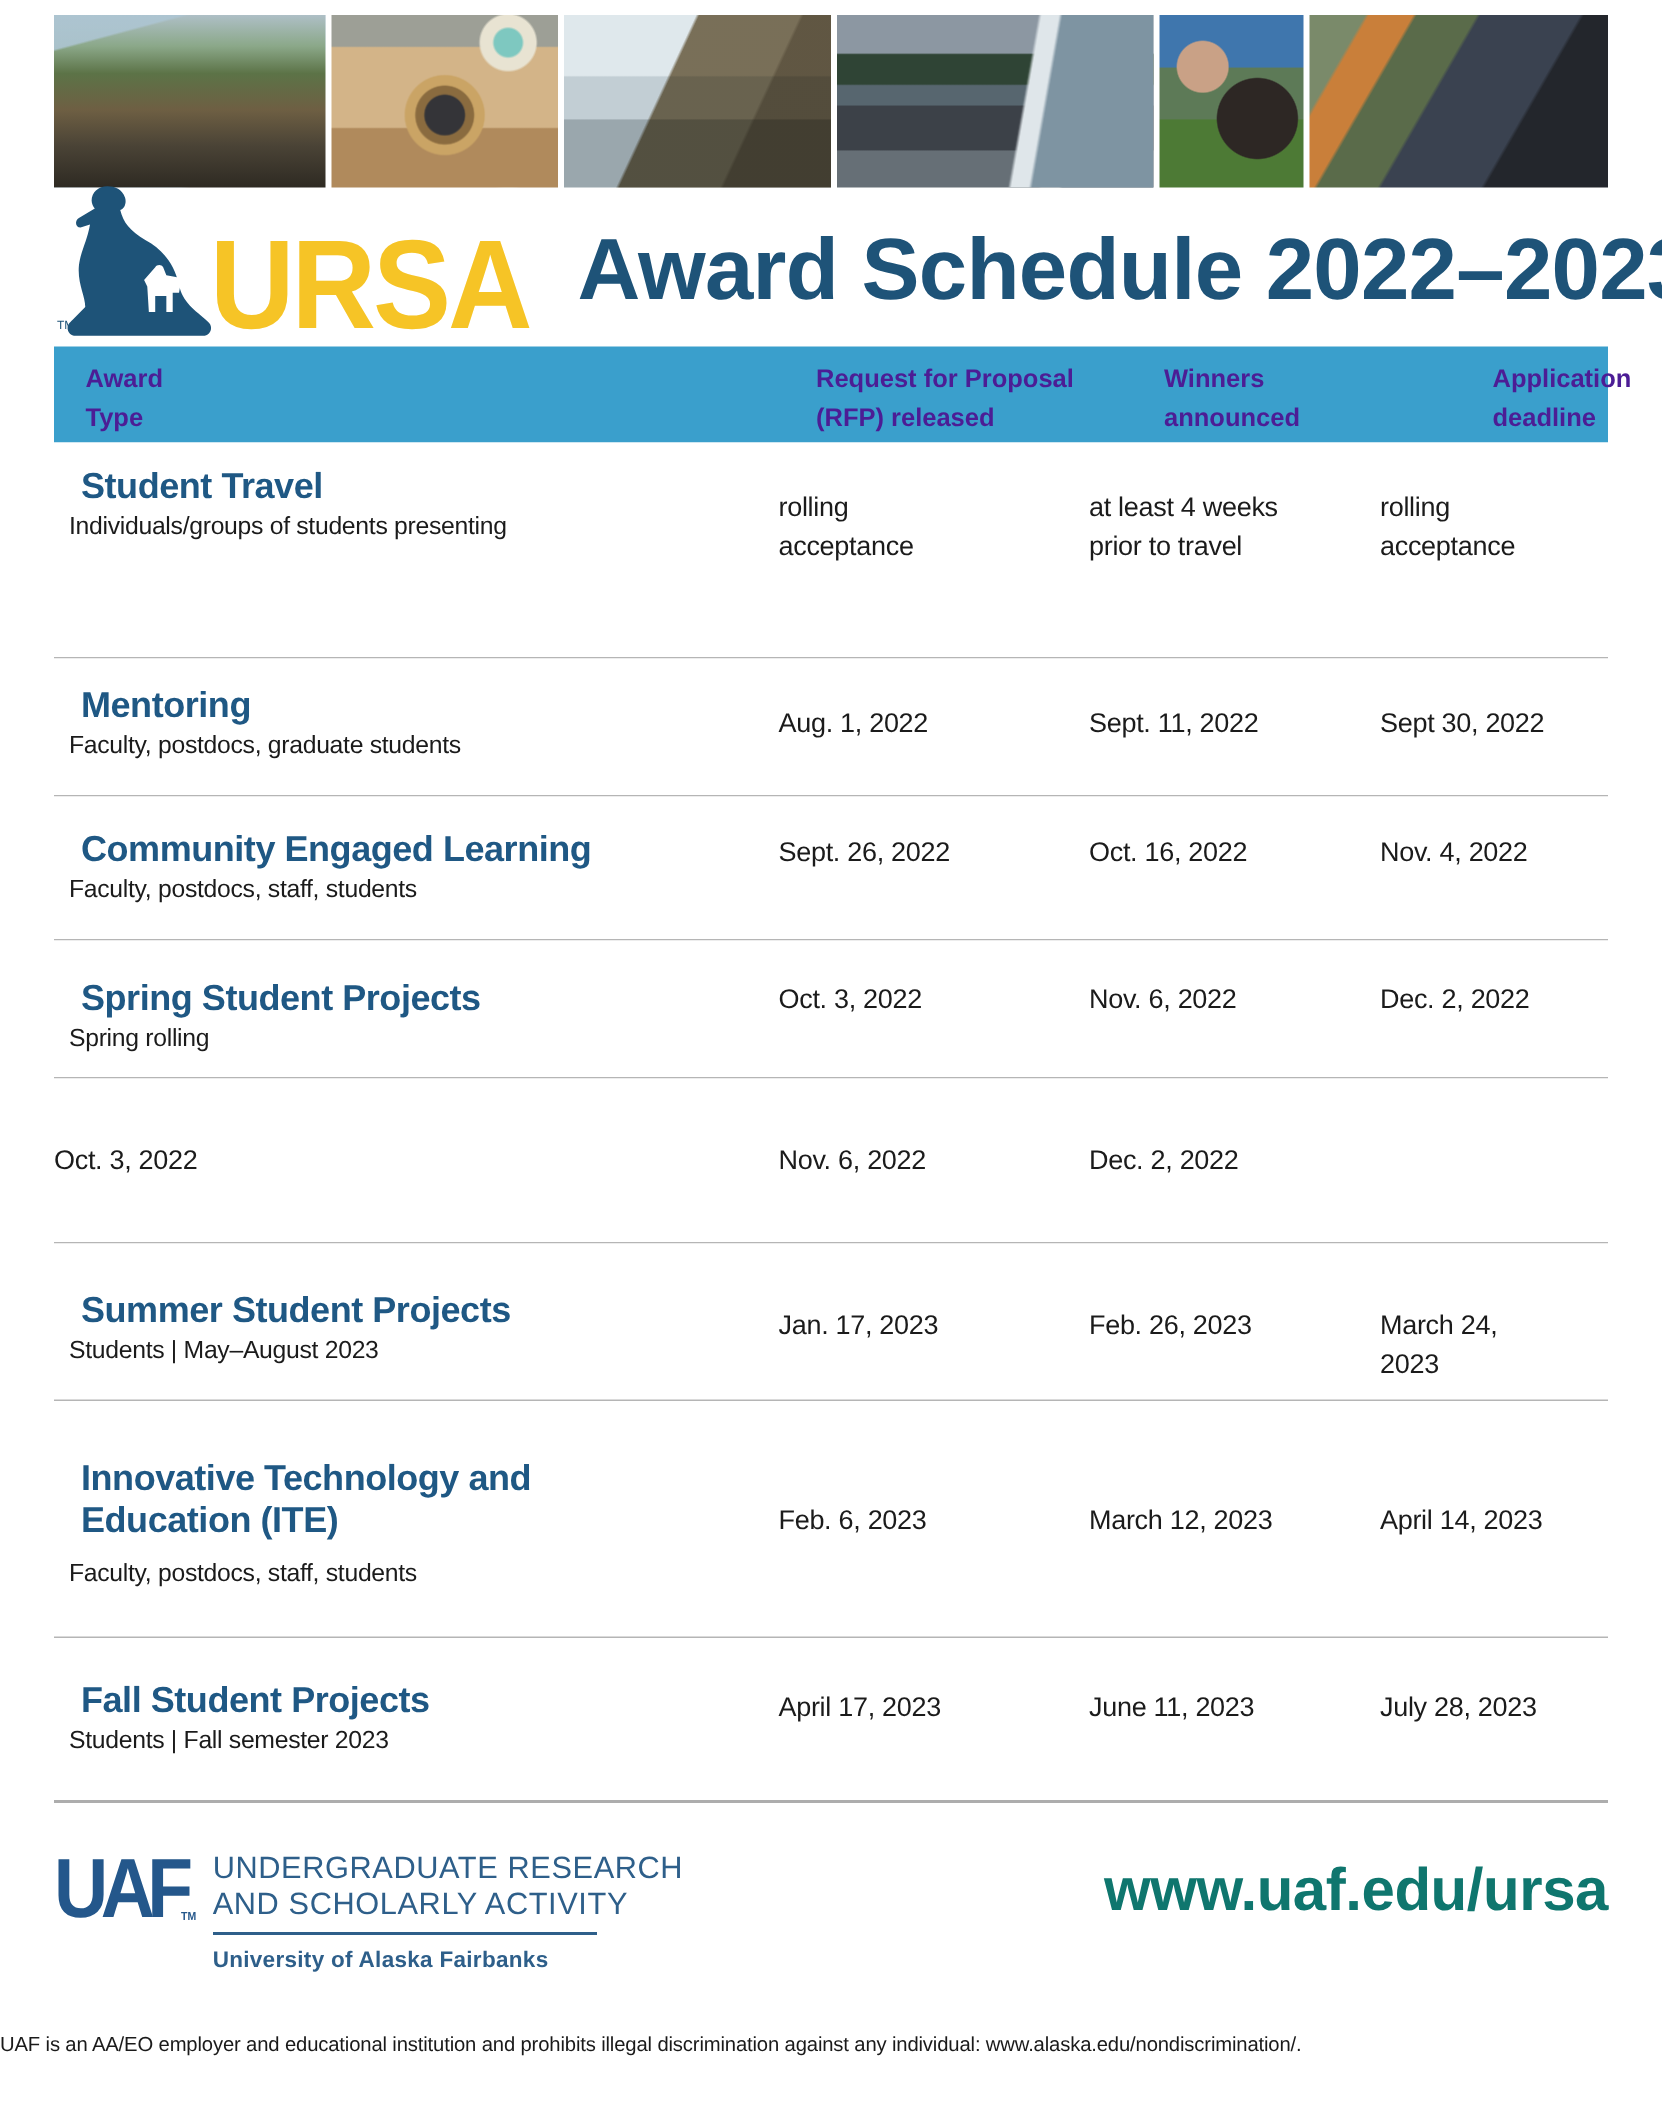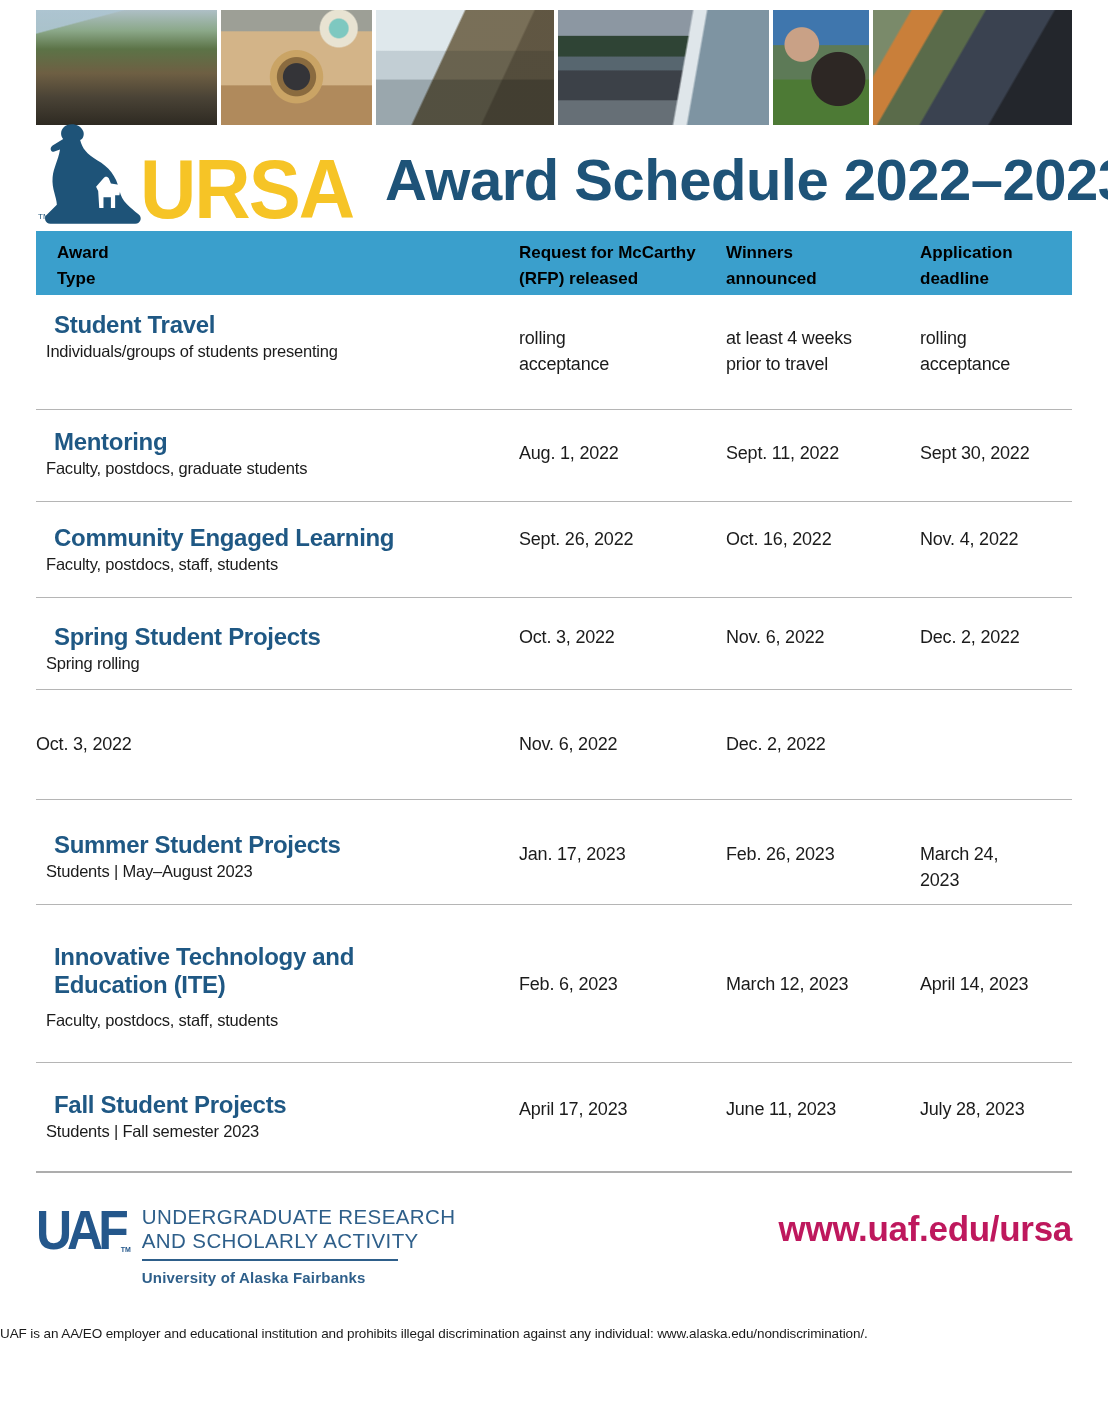--- a/index.html
+++ b/index.html
@@ -64,21 +64,21 @@
     font-size:58px; font-weight:bold; color:#1E5378;
     margin-left:32px; margin-bottom:14px; letter-spacing:-.5px; white-space:nowrap;
   }
 
   
   .award-table { margin:4px 36px 0 36px; }
   .grid-row {
     display:grid; grid-template-columns:483px 207px 194px 1fr;
   }
   .thead {
-    background:#3A9FCC; height:64px; color:#000000;
+    background:#3A9FCC; height:64px; color:#4c1d95;gap:25px;
   }
   .th {
     font-weight:bold; font-size:17px; line-height:1.5; white-space:pre-line;
     padding-top:9px;
   }
   .th.c1 { padding-left:21px; }
 
   .trow { background:#ffffff; border-bottom:1px solid #b5b5b5; }
   .trow:last-child { border-bottom:2px solid #adadad; }
   .cell-title {
@@ -87,21 +87,21 @@
   }
   .cell-sub {
     color:#1b1b1b; font-size:16.5px; padding-left:10px; margin-top:3px;
     letter-spacing:-.2px;
   }
   .cell-value {
     color:#1b1b1b; font-size:18px; line-height:1.45; white-space:pre-line;
     padding-right:34px; letter-spacing:-.2px;
   }
 
-  .r1 { height:115px; } .r1 .cell-title{padding-top:16px;} .r1 .cell-value{padding-top:30px;}
+  .r1 { height:144px; } .r1 .cell-title{padding-top:16px;} .r1 .cell-value{padding-top:30px;}
   .r2 { height:92px;  } .r2 .cell-title{padding-top:18px;} .r2 .cell-value{padding-top:30px;}
   .r3 { height:96px;  } .r3 .cell-title{padding-top:22px;} .r3 .cell-value{padding-top:24px;}
   .r4 { height:92px;  } .r4 .cell-title{padding-top:25px;} .r4 .cell-value{padding-top:26px;}
   .r5 { height:110px; } .r5 .cell-title{padding-top:26px;} .r5 .cell-value{padding-top:41px;}
   .r6 { height:105px; } .r6 .cell-title{padding-top:31px;} .r6 .cell-value{padding-top:41px;}
   .r7 { height:158px; } .r7 .cell-title{padding-top:38px;} .r7 .cell-value{padding-top:66px;}
   .r7 .cell-sub { margin-top:13px; }
   .r8 { height:110px; } .r8 .cell-title{padding-top:28px;} .r8 .cell-value{padding-top:33px;}
 
   
@@ -119,21 +119,21 @@
     color:#2E5F8A; font-size:20.5px; line-height:1.15; letter-spacing:.4px;
     white-space:pre-line;
   }
   .org-rule { border:none; border-top:2px solid #2E5F8A; width:256px; margin:7px 0 8px 0; }
   .uni-name { color:#2E5F8A; font-size:15px; font-weight:bold; letter-spacing:.2px; }
   .contact-block {
     margin-left:74px; color:#2A6496; font-size:16px; line-height:1.62; flex:none;
   }
   .contact-block .line { display:block; }
   .website {
-    margin-left:auto; color:#be185d; font-size:35px; font-weight:bold;
+    margin-left:auto; color:#0f766e; font-size:40px; font-weight:bold;
     padding-top:4px; letter-spacing:-.3px;
   }
 
   .disclaimer {
     margin-top:40px; text-align:left; color:#1a1a1a; font-size:13.5px;
     letter-spacing:-.1px;
   }
 </style>
 </head>
 <body>
@@ -157,21 +157,21 @@
     <span class="tm-mark">TM</span>
     <div class="wordmark">URSA</div>
     <h1 class="page-title">Award Schedule 2022–2023</h1>
   </div>
 
   <div class="award-table">
 
     <div class="grid-row thead">
       <div class="th c1">Award
 Type</div>
-      <div class="th">Request for McCarthy
+      <div class="th">Request for Proposal
 (RFP) released</div>
       <div class="th">Winners
 announced</div>
       <div class="th">Application
 deadline</div>
     </div>
 
     <div class="grid-row trow r1">
       <div>
         <div class="cell-title">Student Travel</div>

